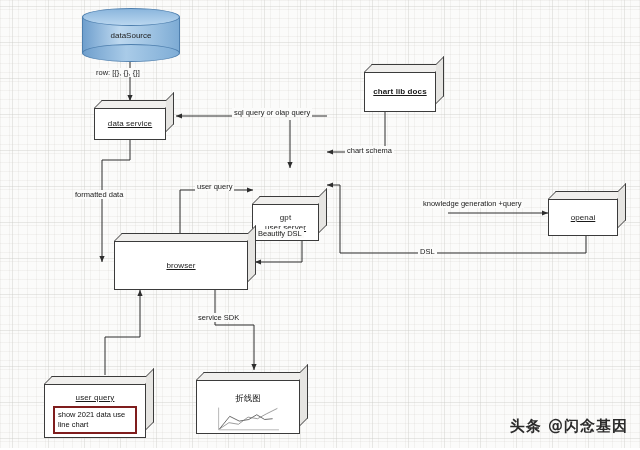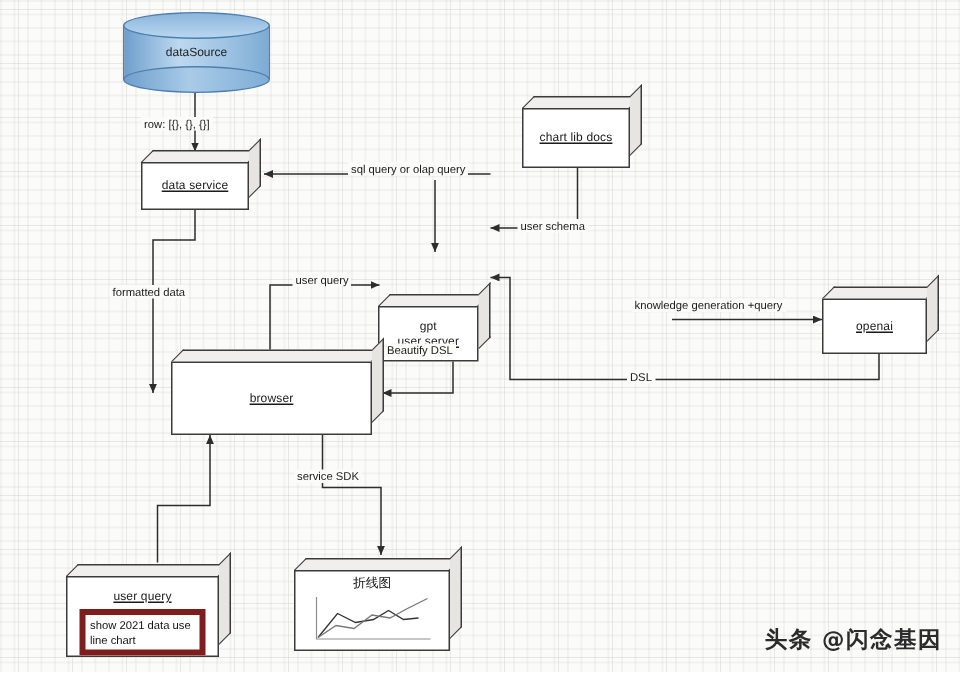--- a/index.html
+++ b/index.html
@@ -138,21 +138,21 @@
     color: #1a1a1a;
     background: #fbfbfa;
     padding: 0 2px;
     white-space: nowrap;
     line-height: 9px;
   }
   .query-input {
     margin-top: 3px;
     width: 84px;
     min-height: 22px;
-    border: 4px solid #7f1d1d;
+    border: 2px solid #7f1d1d;
     background: #fff;
     font-size: 7.5px;
     line-height: 10px;
     color: #111;
     padding: 2px 3px;
     text-align: left;
     box-sizing: border-box;
   }
   .chart-title {
     font-size: 8.5px;
@@ -215,21 +215,21 @@
   </div>
 
   <div class="node3d" style="left:94px; top:100px; width:80px; height:40px;">
     <div class="top"></div>
     <div class="side"></div>
     <div class="face">
       <div class="node-label">data service</div>
     </div>
   </div>
 
-  <div class="node3d" style="left:348px; top:64px; width:80px; height:48px;">
+  <div class="node3d" style="left:364px; top:64px; width:80px; height:48px;font-weight:bold;">
     <div class="top"></div>
     <div class="side"></div>
     <div class="face">
       <div class="node-label">chart lib docs</div>
     </div>
   </div>
 
   <div class="node3d" style="left:252px; top:168px; width:75px; height:45px;margin-top:28px;">
     <div class="top"></div>
     <div class="side"></div>
@@ -260,33 +260,33 @@
     <div class="side"></div>
     <div class="face" style="justify-content:flex-start; padding-top:8px;">
       <div class="node-label">user query</div>
       <div class="query-input">show 2021 data use line chart</div>
     </div>
   </div>
 
   <div class="node3d" style="left:196px; top:372px; width:112px; height:62px;">
     <div class="top"></div>
     <div class="side"></div>
-    <div class="face" style="justify-content:flex-start; padding-top:2px;">
+    <div class="face" style="justify-content:flex-start; padding-top:12px;">
       <div class="chart-title">折线图</div>
       <svg class="chart-area" viewBox="0 0 82 34">
         <path d="M4,2 L4,30 L80,30" stroke="#8e8e8e" stroke-width="0.8" fill="none"></path>
         <path d="M5,29 L18,13 L30,19 L42,17 L52,11 L62,17 L72,16" stroke="#333" stroke-width="0.9" fill="none"></path>
         <path d="M5,29 L17,21 L29,23 L41,14 L53,16 L64,10 L78,3" stroke="#777" stroke-width="0.9" fill="none"></path>
       </svg>
     </div>
   </div>
 
-  <div class="edge-label" style="left:94px; top:78px;">row: [{}, {}, {}]</div>
+  <div class="edge-label" style="left:94px; top:68px;">row: [{}, {}, {}]</div>
   <div class="edge-label" style="left:232px; top:108px;">sql query or olap query</div>
-  <div class="edge-label" style="left:345px; top:146px;">user schema</div>
+  <div class="edge-label" style="left:345px; top:146px;">chart schema</div>
   <div class="edge-label" style="left:73px; top:190px;">formatted data</div>
   <div class="edge-label" style="left:195px; top:182px;">user query</div>
   <div class="edge-label" style="left:256px; top:229px;">Beautify DSL</div>
   <div class="edge-label" style="left:381px; top:199px;margin-left:40px;">knowledge generation +query</div>
   <div class="edge-label" style="left:418px; top:247px;">DSL</div>
   <div class="edge-label" style="left:196px; top:313px;">service SDK</div>
 
   <div class="watermark">头条 @闪念基因</div>
 </div>
 

